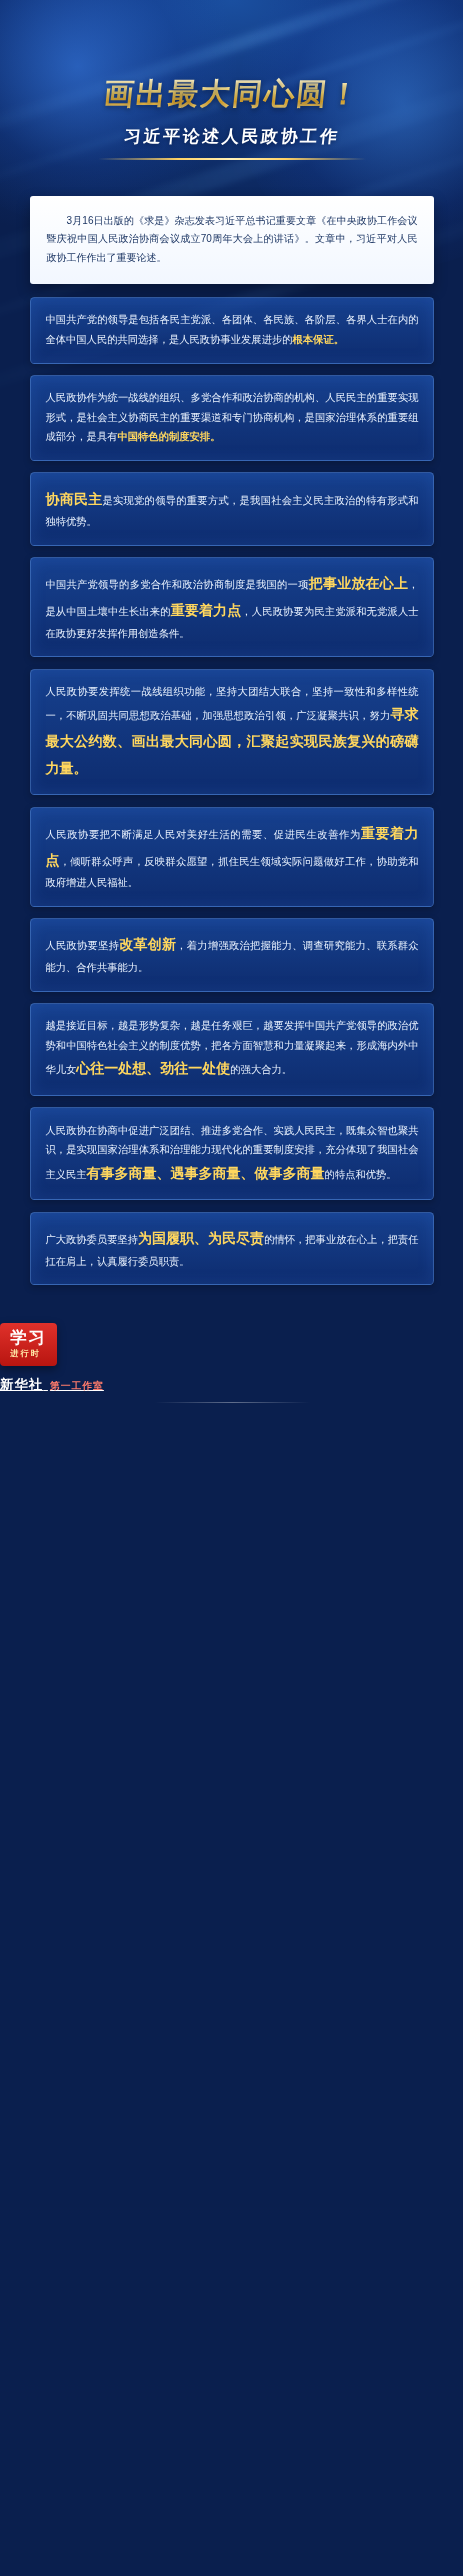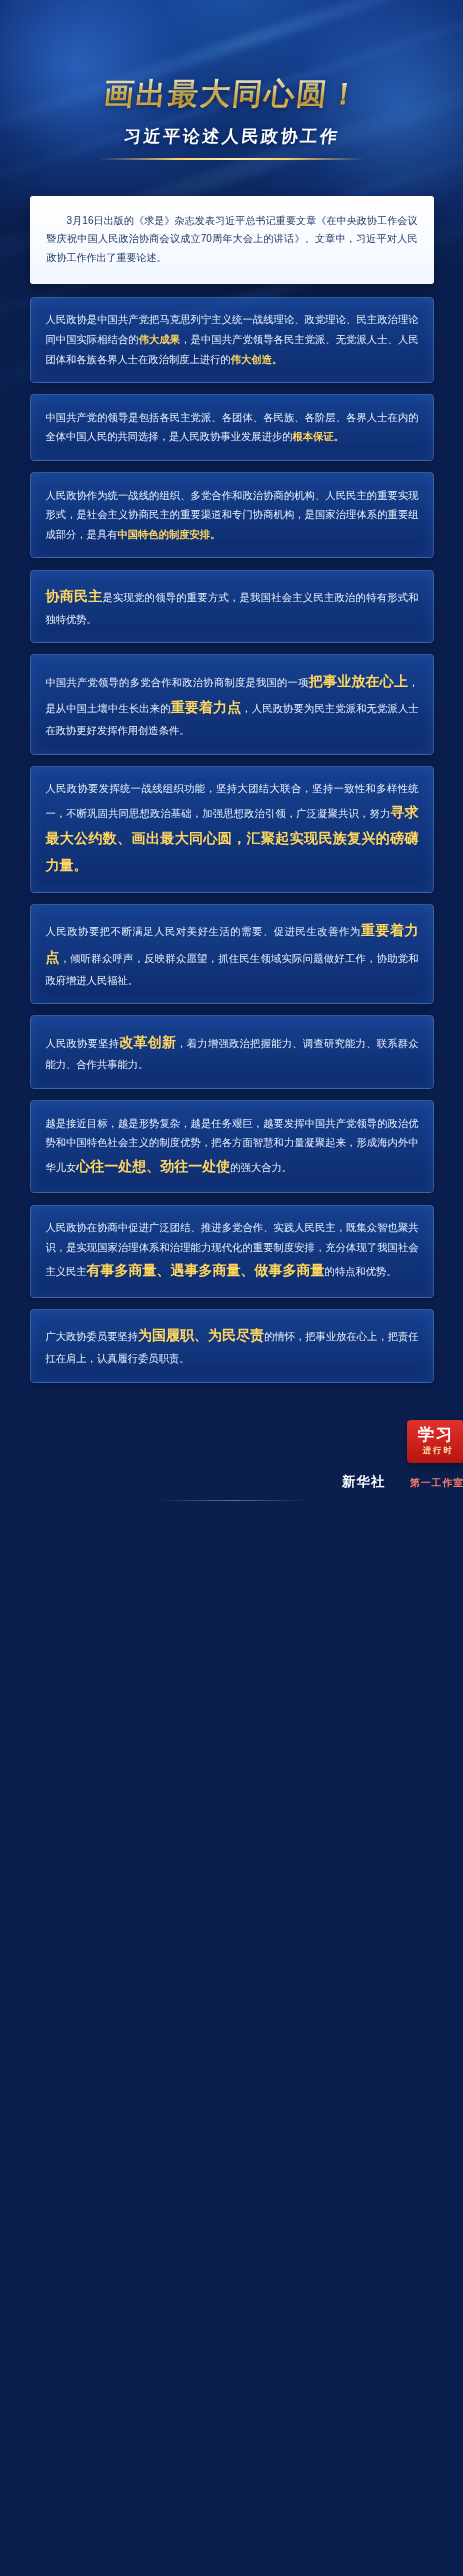--- a/index.html
+++ b/index.html
@@ -127,22 +127,23 @@
   .card .hl-big {
     color: #ffd75e;
     font-weight: bold;
     font-size: 14px;
   }
 
   
   .footer {
     margin-top: 24px;
     padding: 13.4px 0 24px;
-    text-align: right;
-    position: relative;
+    text-align: left;
+    position: relative;
+    text-decoration: underline;
   }
   .seal {
     display: inline-block;
     background: linear-gradient(180deg, #e0312b 0%, #b81510 100%);
     border-radius: 4.1px;
     padding: 6.2px 10.3px 7.2px;
     box-shadow: 0 3.1px 8.2px rgba(0,0,0,.35);
   }
   .seal .l1 {
     font-size: 16.5px;
@@ -162,21 +163,21 @@
     margin-top: 10.3px;
     font-size: 13.4px;
     font-weight: bold;
     color: #ffffff;
     letter-spacing: 1px;
   }
   .footer-brand .red {
     color: #ff7b6b;
     font-size: 9.8px;
     letter-spacing: 1px;
-    margin-left: 20px;
+    margin-left: 2px;
   }
   .footer-line {
     width: 155px; height: 1px; margin: 8.2px auto 0;
     background: linear-gradient(90deg, rgba(255,255,255,0), rgba(255,255,255,.35), rgba(255,255,255,0));
   }
 </style>
 </head>
 <body>
 
 <div class="page">
@@ -196,21 +197,20 @@
     <div style="height:3.1px"></div>
     <div class="title-sub">习近平论述人民政协工作</div>
     <div class="title-underline"></div>
   </div>
 
   <div class="lead">
     <span>3月16日出版的《求是》杂志发表习近平总书记重要文章《在中央政协工作会议暨庆祝中国人民政治协商会议成立70周年大会上的讲话》。文章中，习近平对人民政协工作作出了重要论述。</span>
   </div>
 
   <div class="cards" id="cards-container">
-      <div class="card"><span>人民政协是中国共产党把马克思列宁主义统一战线理论、政党理论、民主政治理论同中国实际相结合的</span><span class="hl">伟大成果</span><span>，是中国共产党领导各民主党派、无党派人士、人民团体和各族各界人士在政治制度上进行的</span><span class="hl">伟大创造。</span></div>
       <div class="card"><span>中国共产党的领导是包括各民主党派、各团体、各民族、各阶层、各界人士在内的全体中国人民的共同选择，是人民政协事业发展进步的</span><span class="hl">根本保证。</span></div>
       <div class="card"><span>人民政协作为统一战线的组织、多党合作和政治协商的机构、人民民主的重要实现形式，是社会主义协商民主的重要渠道和专门协商机构，是国家治理体系的重要组成部分，是具有</span><span class="hl">中国特色的制度安排。</span></div>
       <div class="card"><span class="hl-big">协商民主</span><span>是实现党的领导的重要方式，是我国社会主义民主政治的特有形式和独特优势。</span></div>
       <div class="card"><span>中国共产党领导的多党合作和政治协商制度是我国的一项</span><span class="hl-big">把事业放在心上</span><span>，是从中国土壤中生长出来的</span><span class="hl-big">重要着力点</span><span>，人民政协要为民主党派和无党派人士在政协更好发挥作用创造条件。</span></div>
       <div class="card"><span>人民政协要发挥统一战线组织功能，坚持大团结大联合，坚持一致性和多样性统一，不断巩固共同思想政治基础，加强思想政治引领，广泛凝聚共识，努力</span><span class="hl-big">寻求最大公约数、画出最大同心圆，汇聚起实现民族复兴的磅礴力量。</span></div>
       <div class="card"><span>人民政协要把不断满足人民对美好生活的需要、促进民生改善作为</span><span class="hl-big">重要着力点</span><span>，倾听群众呼声，反映群众愿望，抓住民生领域实际问题做好工作，协助党和政府增进人民福祉。</span></div>
       <div class="card"><span>人民政协要坚持</span><span class="hl-big">改革创新</span><span>，着力增强政治把握能力、调查研究能力、联系群众能力、合作共事能力。</span></div>
       <div class="card"><span>越是接近目标，越是形势复杂，越是任务艰巨，越要发挥中国共产党领导的政治优势和中国特色社会主义的制度优势，把各方面智慧和力量凝聚起来，形成海内外中华儿女</span><span class="hl-big">心往一处想、劲往一处使</span><span>的强大合力。</span></div>
       <div class="card"><span>人民政协在协商中促进广泛团结、推进多党合作、实践人民民主，既集众智也聚共识，是实现国家治理体系和治理能力现代化的重要制度安排，充分体现了我国社会主义民主</span><span class="hl-big">有事多商量、遇事多商量、做事多商量</span><span>的特点和优势。</span></div>
       <div class="card"><span>广大政协委员要坚持</span><span class="hl-big">为国履职、为民尽责</span><span>的情怀，把事业放在心上，把责任扛在肩上，认真履行委员职责。</span></div>

